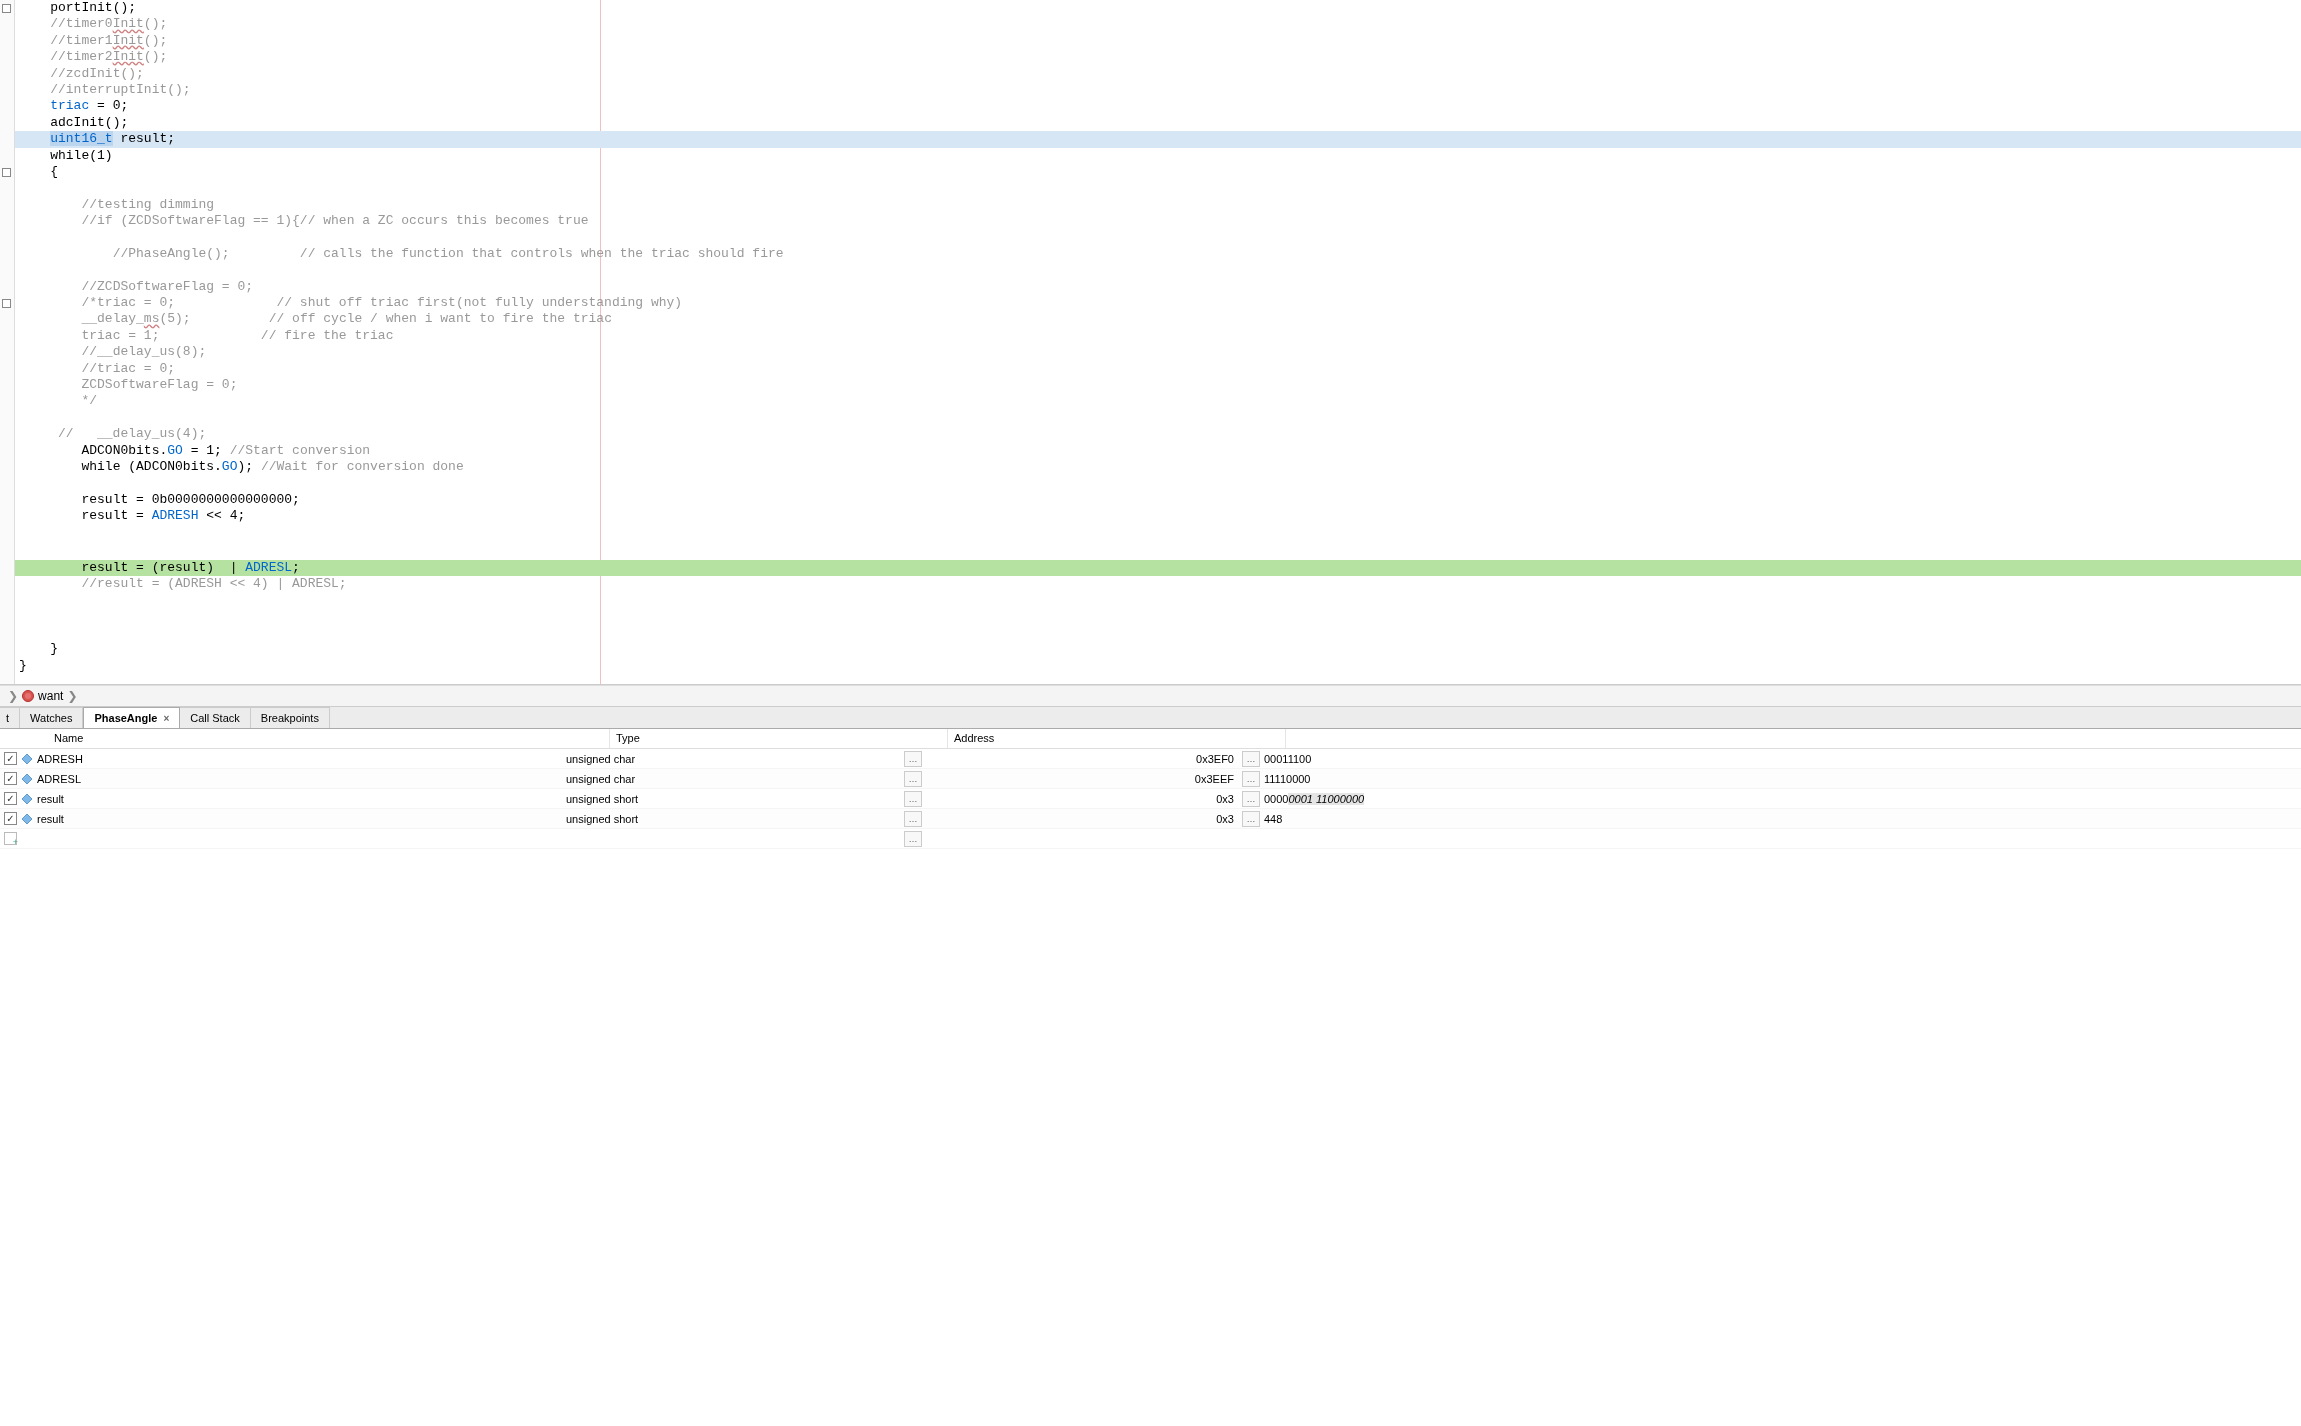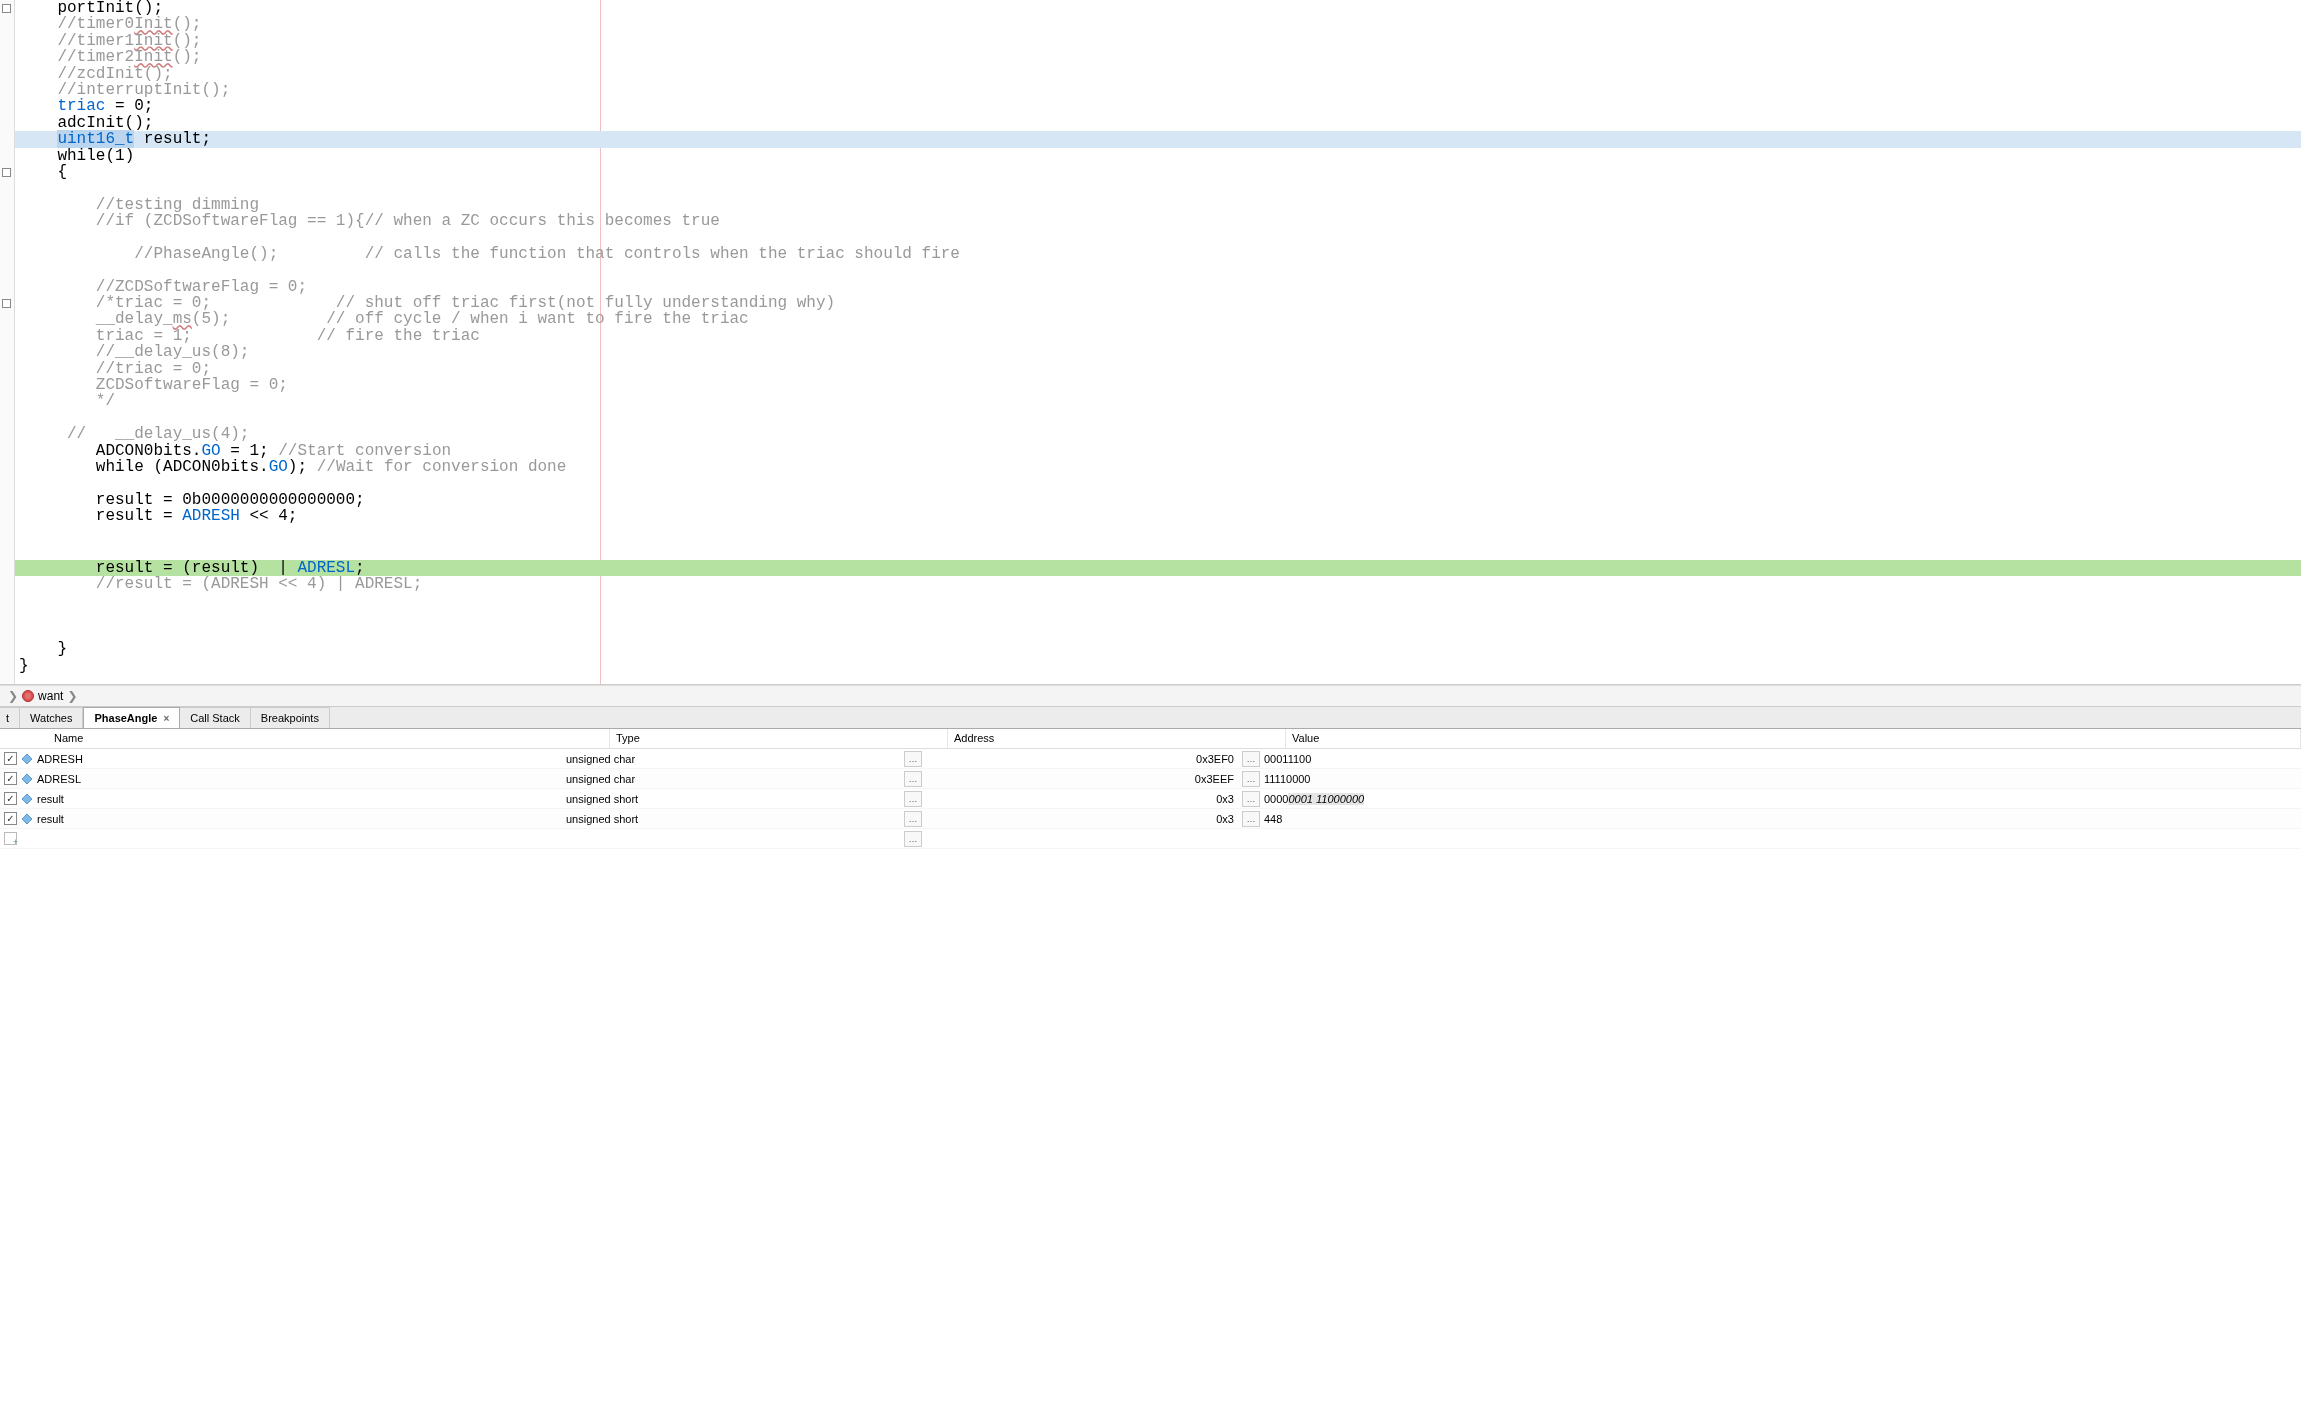--- a/index.html
+++ b/index.html
@@ -35,21 +35,21 @@
   border: 1px solid #888;
   background: #fff;
 }
 .code {
   position: absolute;
   left: 15px;
   top: 0;
   right: 0;
   line-height: 16.4px;
   white-space: pre;
-  font-size: 16px;
+  font-size: 13px;
 }
 .code .line { height: 16.4px; padding-left: 4px; }
 .code .comment { color: #999; }
 .code .keyword { color: #000; }
 .code .ident { color: #0066cc; }
 .code .highlight-blue { background: #d6e6f5; }
 .code .highlight-sel { background: #bcd5ef; }
 .code .highlight-green { background: #b6e2a1; display: block; width: 100%; margin-top: 35px; }
 .right-margin {
   position: absolute;
@@ -236,21 +236,20 @@
     <div class="tab">
       <span>Breakpoints</span>
     </div>
   </div>
 
 <div class="vars-panel">
   <div class="vars-header">
     <div class="col col-name">Name</div>
     <div class="col col-type">Type</div>
     <div class="col col-addr">Address</div>
-    <div class="col col-value">Value</div>
   </div>
   <div id="vars-body">
       <div class="vars-row">
         <div class="cell cell-name">
           <span class="checkbox">✓</span>
           <span class="diamond-icon">
             <svg width="12" height="12" viewBox="0 0 12 12">
               <polygon points="6,1 11,6 6,11 1,6" fill="#7db8e8" stroke="#4a8ac0" stroke-width="0.8"></polygon>
             </svg>
           </span>

